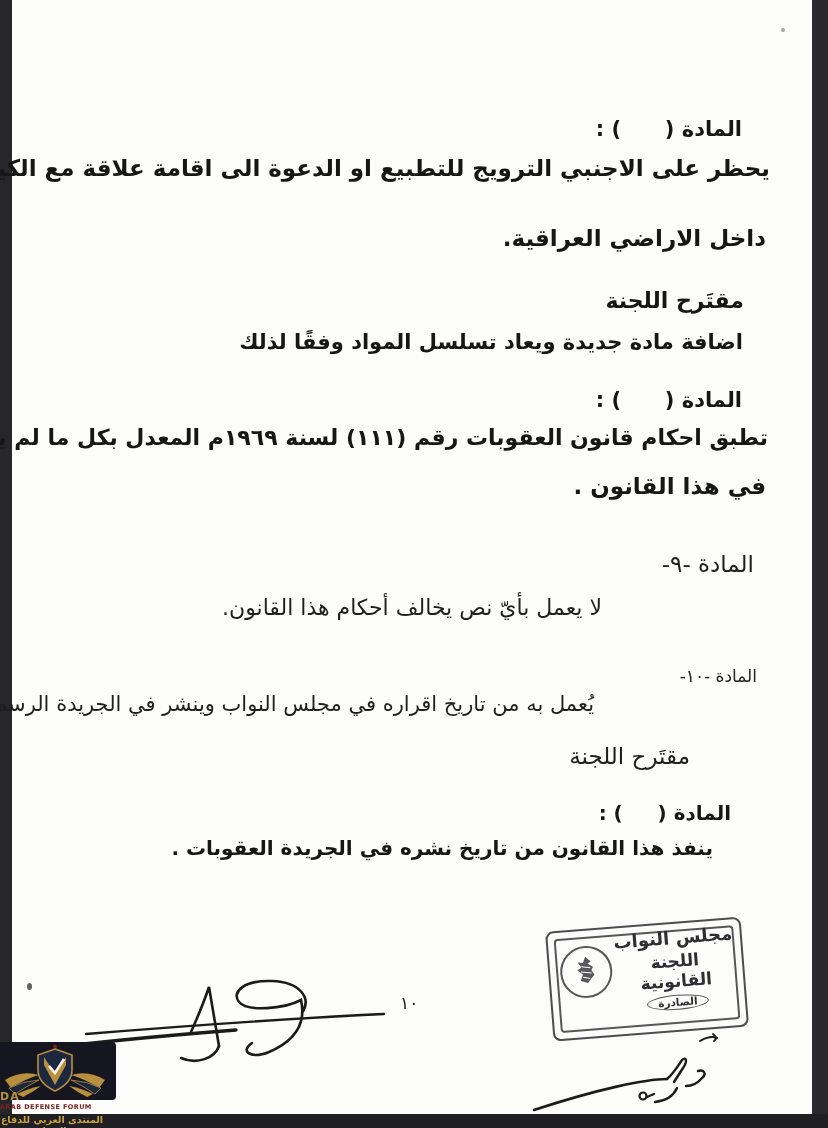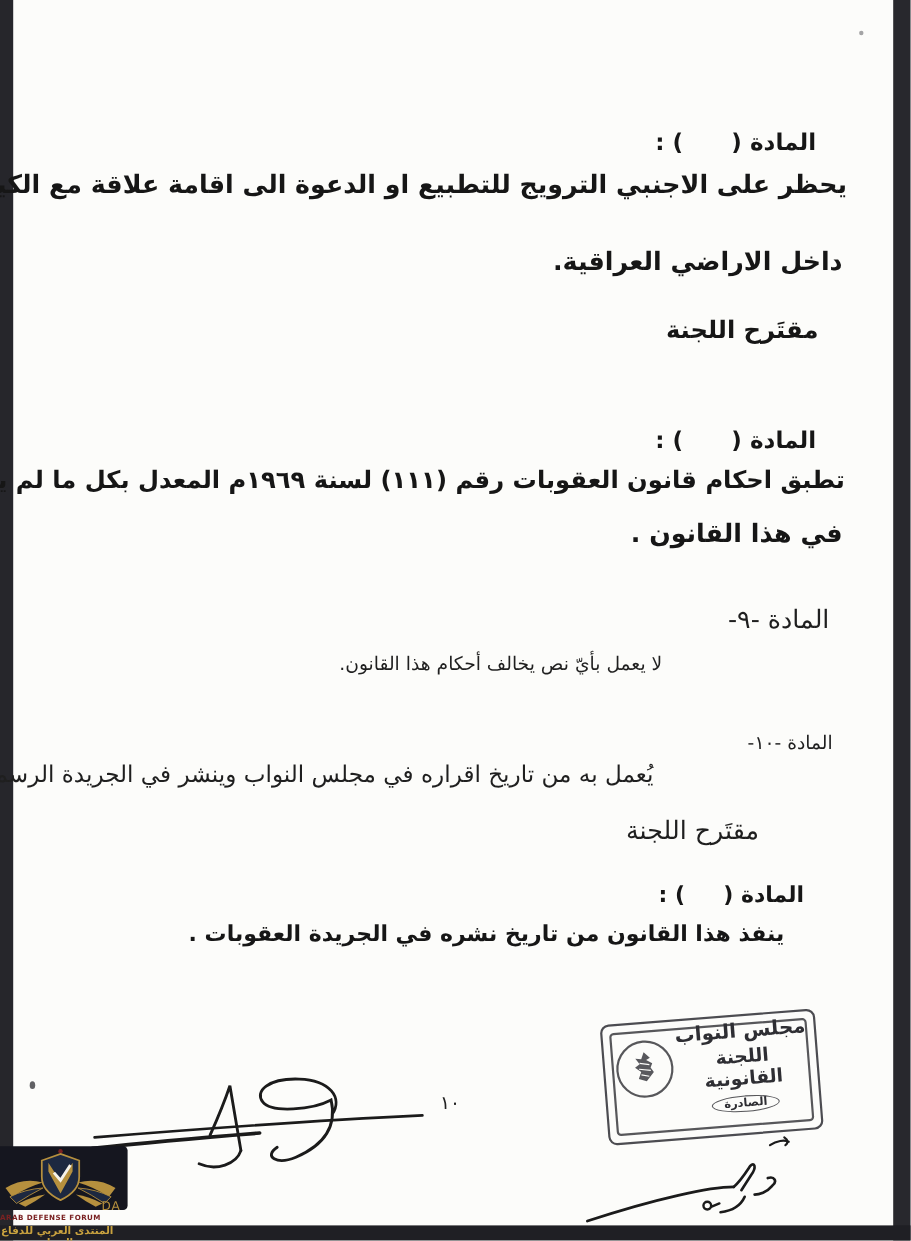--- a/index.html
+++ b/index.html
@@ -52,22 +52,22 @@
 
   
   .pagenum{position:absolute;left:400px;top:993px;font-size:17px;color:#222;}
 
   
   .sig-overlay{position:absolute;left:0;top:0;pointer-events:none;}
 
   
   .wm-badge{position:absolute;left:0;top:1042px;width:116px;height:58px;background:#15161f;border-radius:0 4px 4px 0;}
   .wm{position:absolute;left:0px;top:1044px;width:110px;text-align:center;}
-  .wm-monogram{position:absolute;left:0;top:1090px;width:110px;text-align:right;
-    font-size:11px;font-weight:400;color:#b6903e;letter-spacing:1px;}
+  .wm-monogram{position:absolute;left:0;top:1090px;width:110px;text-align:left;
+    font-size:11px;font-weight:700;color:#b6903e;letter-spacing:1px;}
   .wm-en{position:absolute;left:0;top:1103px;width:110px;
     font-size:6.5px;font-weight:700;color:#7a2222;letter-spacing:.4px;}
   .wm-ar{position:absolute;left:0;top:1114px;width:104px;text-align:center;direction:rtl;
     font-size:9.5px;font-weight:700;color:#c9a23f;}
 
   .speck{position:absolute;border-radius:50%;background:#3a3a3e;}
 </style>
 </head>
 <body>
 
@@ -75,27 +75,28 @@
 
   <div class="edge edge-left"></div>
   <div class="edge edge-right"></div>
   <div class="edge edge-bottom"></div>
 
   <div class="blk b-bold" style="top:116px;right:86px;font-size:21px;">المادة (      ) :</div>
   <div class="blk b-bold" style="top:154px;right:58px;font-size:23px;">يحظر على الاجنبي الترويج للتطبيع او الدعوة الى اقامة علاقة مع الكيان الصهيوني</div>
   <div class="blk b-bold" style="top:200px;right:62px;font-size:23px;margin-top:24px;">داخل الاراضي العراقية.</div>
 
   <div class="blk b-bold" style="top:287px;right:84px;font-size:22px;">مقتَرح اللجنة</div>
+  <div class="blk b-bold" style="top:329px;right:85px;font-size:21px;">اضافة مادة جديدة ويعاد تسلسل المواد وفقًا لذلك</div>
 
   <div class="blk b-bold" style="top:387px;right:86px;font-size:21px;">المادة (      ) :</div>
   <div class="blk b-bold" style="top:424px;right:60px;font-size:22px;">تطبق احكام قانون العقوبات رقم (١١١) لسنة ١٩٦٩م المعدل بكل ما لم يرد به نص</div>
   <div class="blk b-bold" style="top:472px;right:62px;font-size:23px;">في هذا القانون .</div>
 
   <div class="blk b-reg" style="top:550px;right:74px;font-size:23px;">المادة -٩-</div>
-  <div class="blk b-reg" style="top:594px;right:226px;font-size:17px;">لا يعمل بأيّ نص يخالف أحكام هذا القانون.</div>
+  <div class="blk b-reg" style="top:594px;right:226px;font-size:22px;">لا يعمل بأيّ نص يخالف أحكام هذا القانون.</div>
 
   <div class="blk b-reg" style="top:650px;right:71px;font-size:17px;margin-top:16px;">المادة -١٠-</div>
   <div class="blk b-reg" style="top:691px;right:234px;font-size:21px;">يُعمل به من تاريخ اقراره في مجلس النواب وينشر في الجريدة الرسمية.</div>
 
   <div class="blk b-reg" style="top:742px;right:138px;font-size:23px;">مقتَرح اللجنة</div>
 
   <div class="blk b-bold" style="top:801px;right:97px;font-size:20px;">المادة (     ) :</div>
   <div class="blk b-bold" style="top:836px;right:115px;font-size:20px;">ينفذ هذا القانون من تاريخ نشره في الجريدة العقوبات .</div>
 
   <div class="pagenum">١٠</div>

